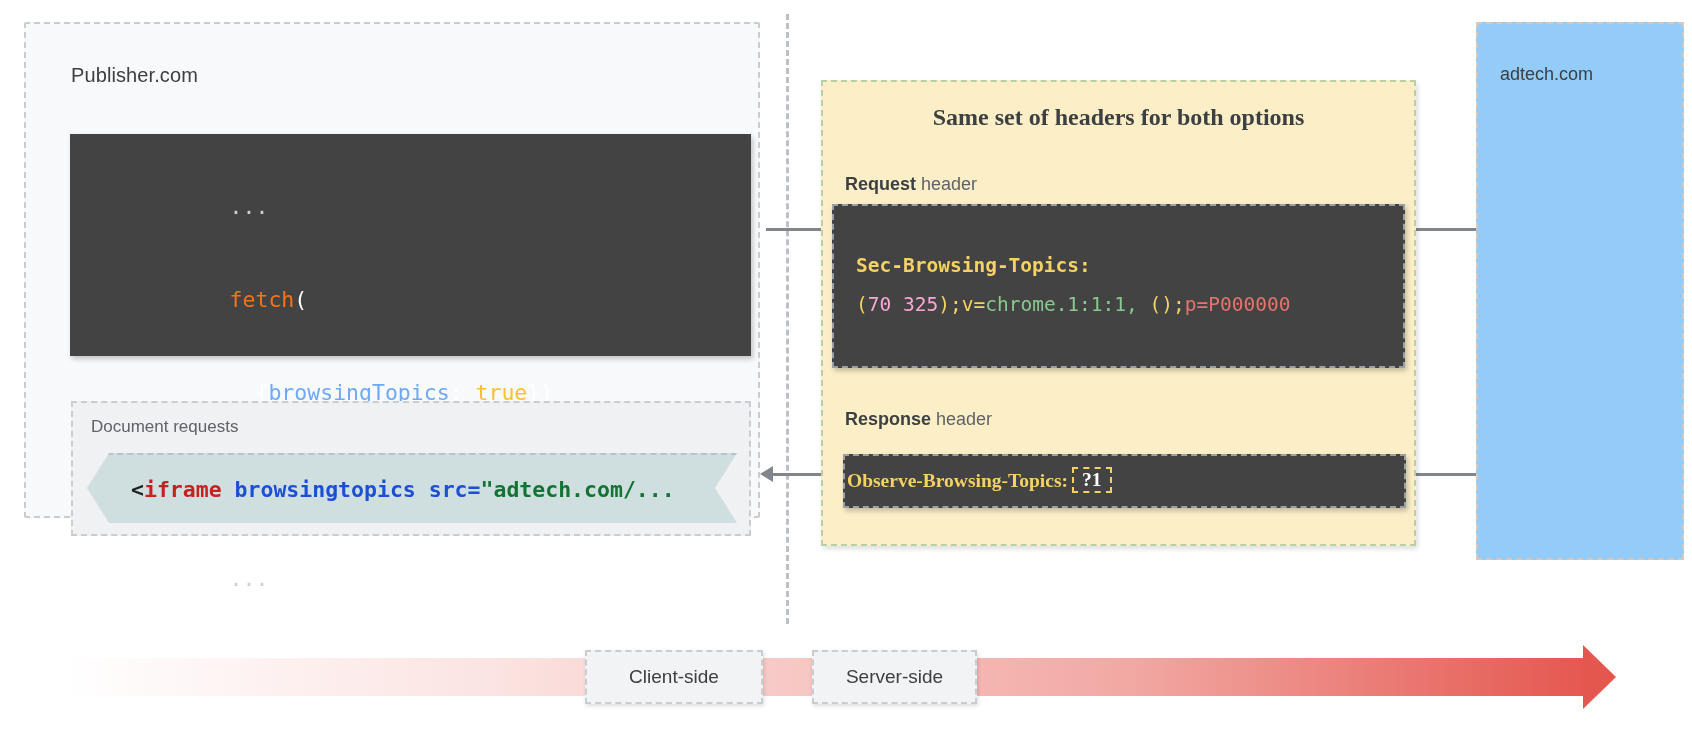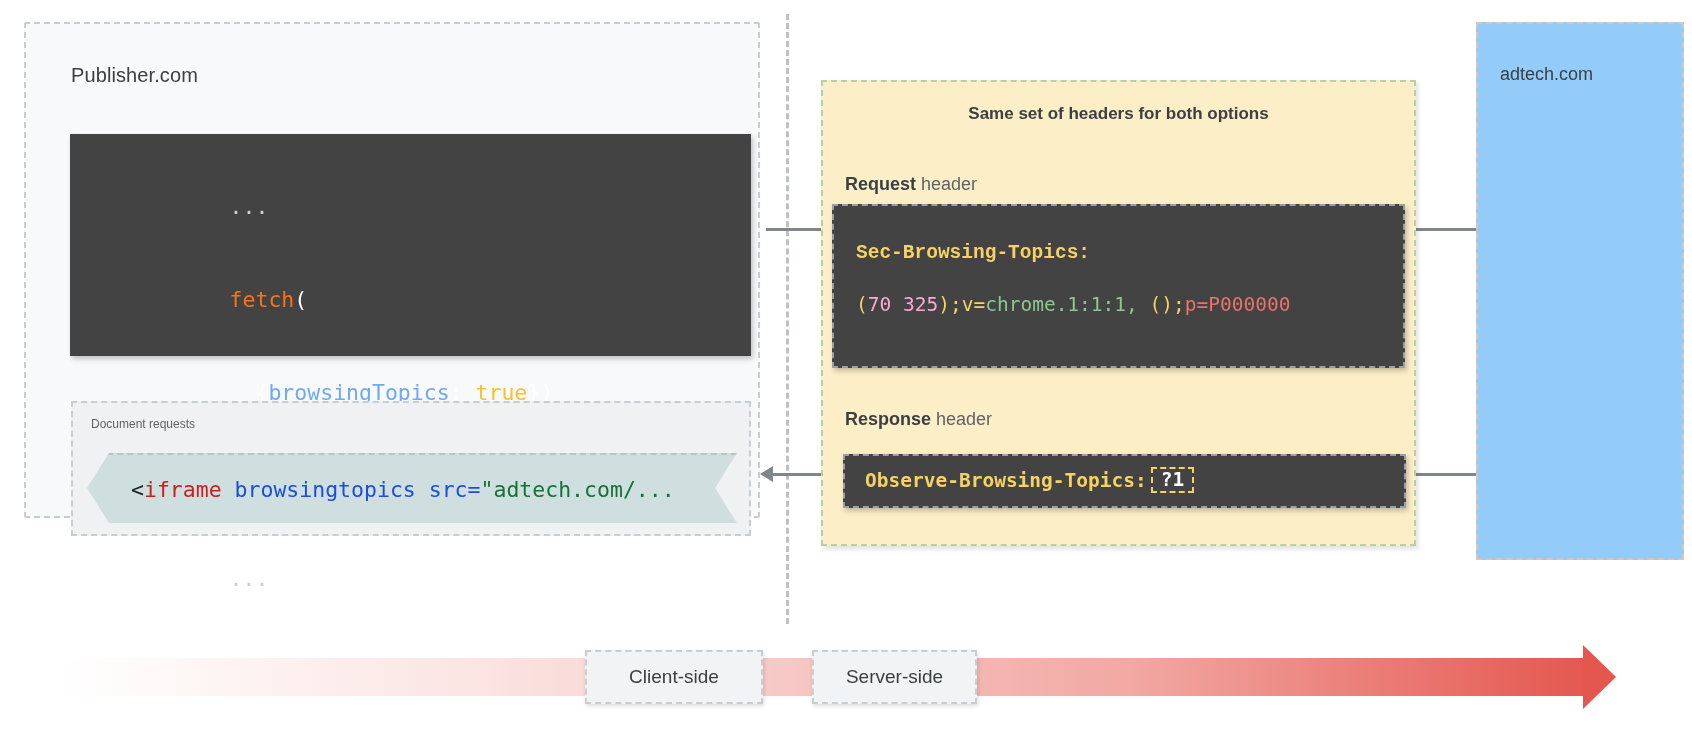--- a/index.html
+++ b/index.html
@@ -78,40 +78,40 @@
     width: 680px;
     height: 135px;
     border: 2px dashed #c6cdd3;
     background: #eff1f2;
     box-sizing: border-box;
   }
   .docreq-label {
     position: absolute;
     left: 18px;
     top: 14px;
-    font-size: 12px;
+    font-size: 17px;
     color: #5f6368;
   }
   .iframe-chip {
     position: absolute;
     left: 14px;
     top: 50px;
     width: 650px;
     height: 70px;
     background: #cfdfe0;
     clip-path: polygon(22px 0, 100% 0, 100% 0, calc(100% - 22px) 50%, 100% 100%, 100% 100%, 22px 100%, 0 50%);
     border-top: 2px dashed #b7c4c5;
     box-sizing: border-box;
     display: flex;
     align-items: center;
     filter: drop-shadow(1px 2px 3px rgba(0,0,0,0.18));
   }
   .iframe-code {
     font-family: "DejaVu Sans Mono", monospace;
-    font-weight: normal;
+    font-weight: bold;
     font-size: 21.5px;
     white-space: pre;
     padding-left: 44px;
     color: #202124;
     text-align: center;
   }
   .tok-tag    { color: #c5221f; }
   .tok-attr   { color: #1a4fd6; }
   .tok-val    { color: #137333; }
   .tok-angle  { color: #202124; }
@@ -137,23 +137,24 @@
     border: 2px dashed #b8cfa8;
     box-sizing: border-box;
     box-shadow: 2px 3px 5px rgba(0,0,0,0.13);
   }
   .panel-title {
     position: absolute;
     left: 0;
     right: 0;
     top: 22px;
     text-align: center;
-    font-size: 17px;
+    font-size: 24px;
     font-weight: bold;
     color: #3c4043;
+    font-family: Liberation Serif, serif;
   }
   .sub-label {
     position: absolute;
     left: 22px;
     font-size: 18px;
     color: #5f6368;
   }
   .sub-label b { color: #3c4043; }
   .lbl-request  { top: 92px; }
   .lbl-response { top: 327px; text-align: center; }
@@ -174,27 +175,27 @@
     display: flex;
     align-items: center;
   }
   .hdr-line {
     font-family: "DejaVu Sans Mono", monospace;
     font-weight: bold;
     font-size: 19.5px;
     white-space: pre;
     color: #f6d264;
   }
-  .code-req .hdr-name  { position: absolute; left: 22px; top: 36px; font-family: Liberation Mono, monospace; }
+  .code-req .hdr-name  { position: absolute; left: 22px; top: 48px; }
   .code-req .hdr-value { position: absolute; left: 22px; top: 87px; font-weight: normal; }
   .tok-yellow { color: #f6d264; }
   .tok-blue   { color: #f9a8d4; }
   .tok-green  { color: #8bc88f; }
   .tok-red    { color: #e8736d; }
-  .code-res .hdr-name { padding-left: 20px; }
+  .code-res .hdr-name { padding-left: 2px; font-family: Liberation Serif, serif; }
   .bool-chip {
     display: inline-block;
     color: #ffffff;
     border: 2px dashed #f6d264;
     padding: 1px 8px 2px 8px;
     margin-left: 4px;
     line-height: 1;
     position: relative;
     top: -1px;
   }

